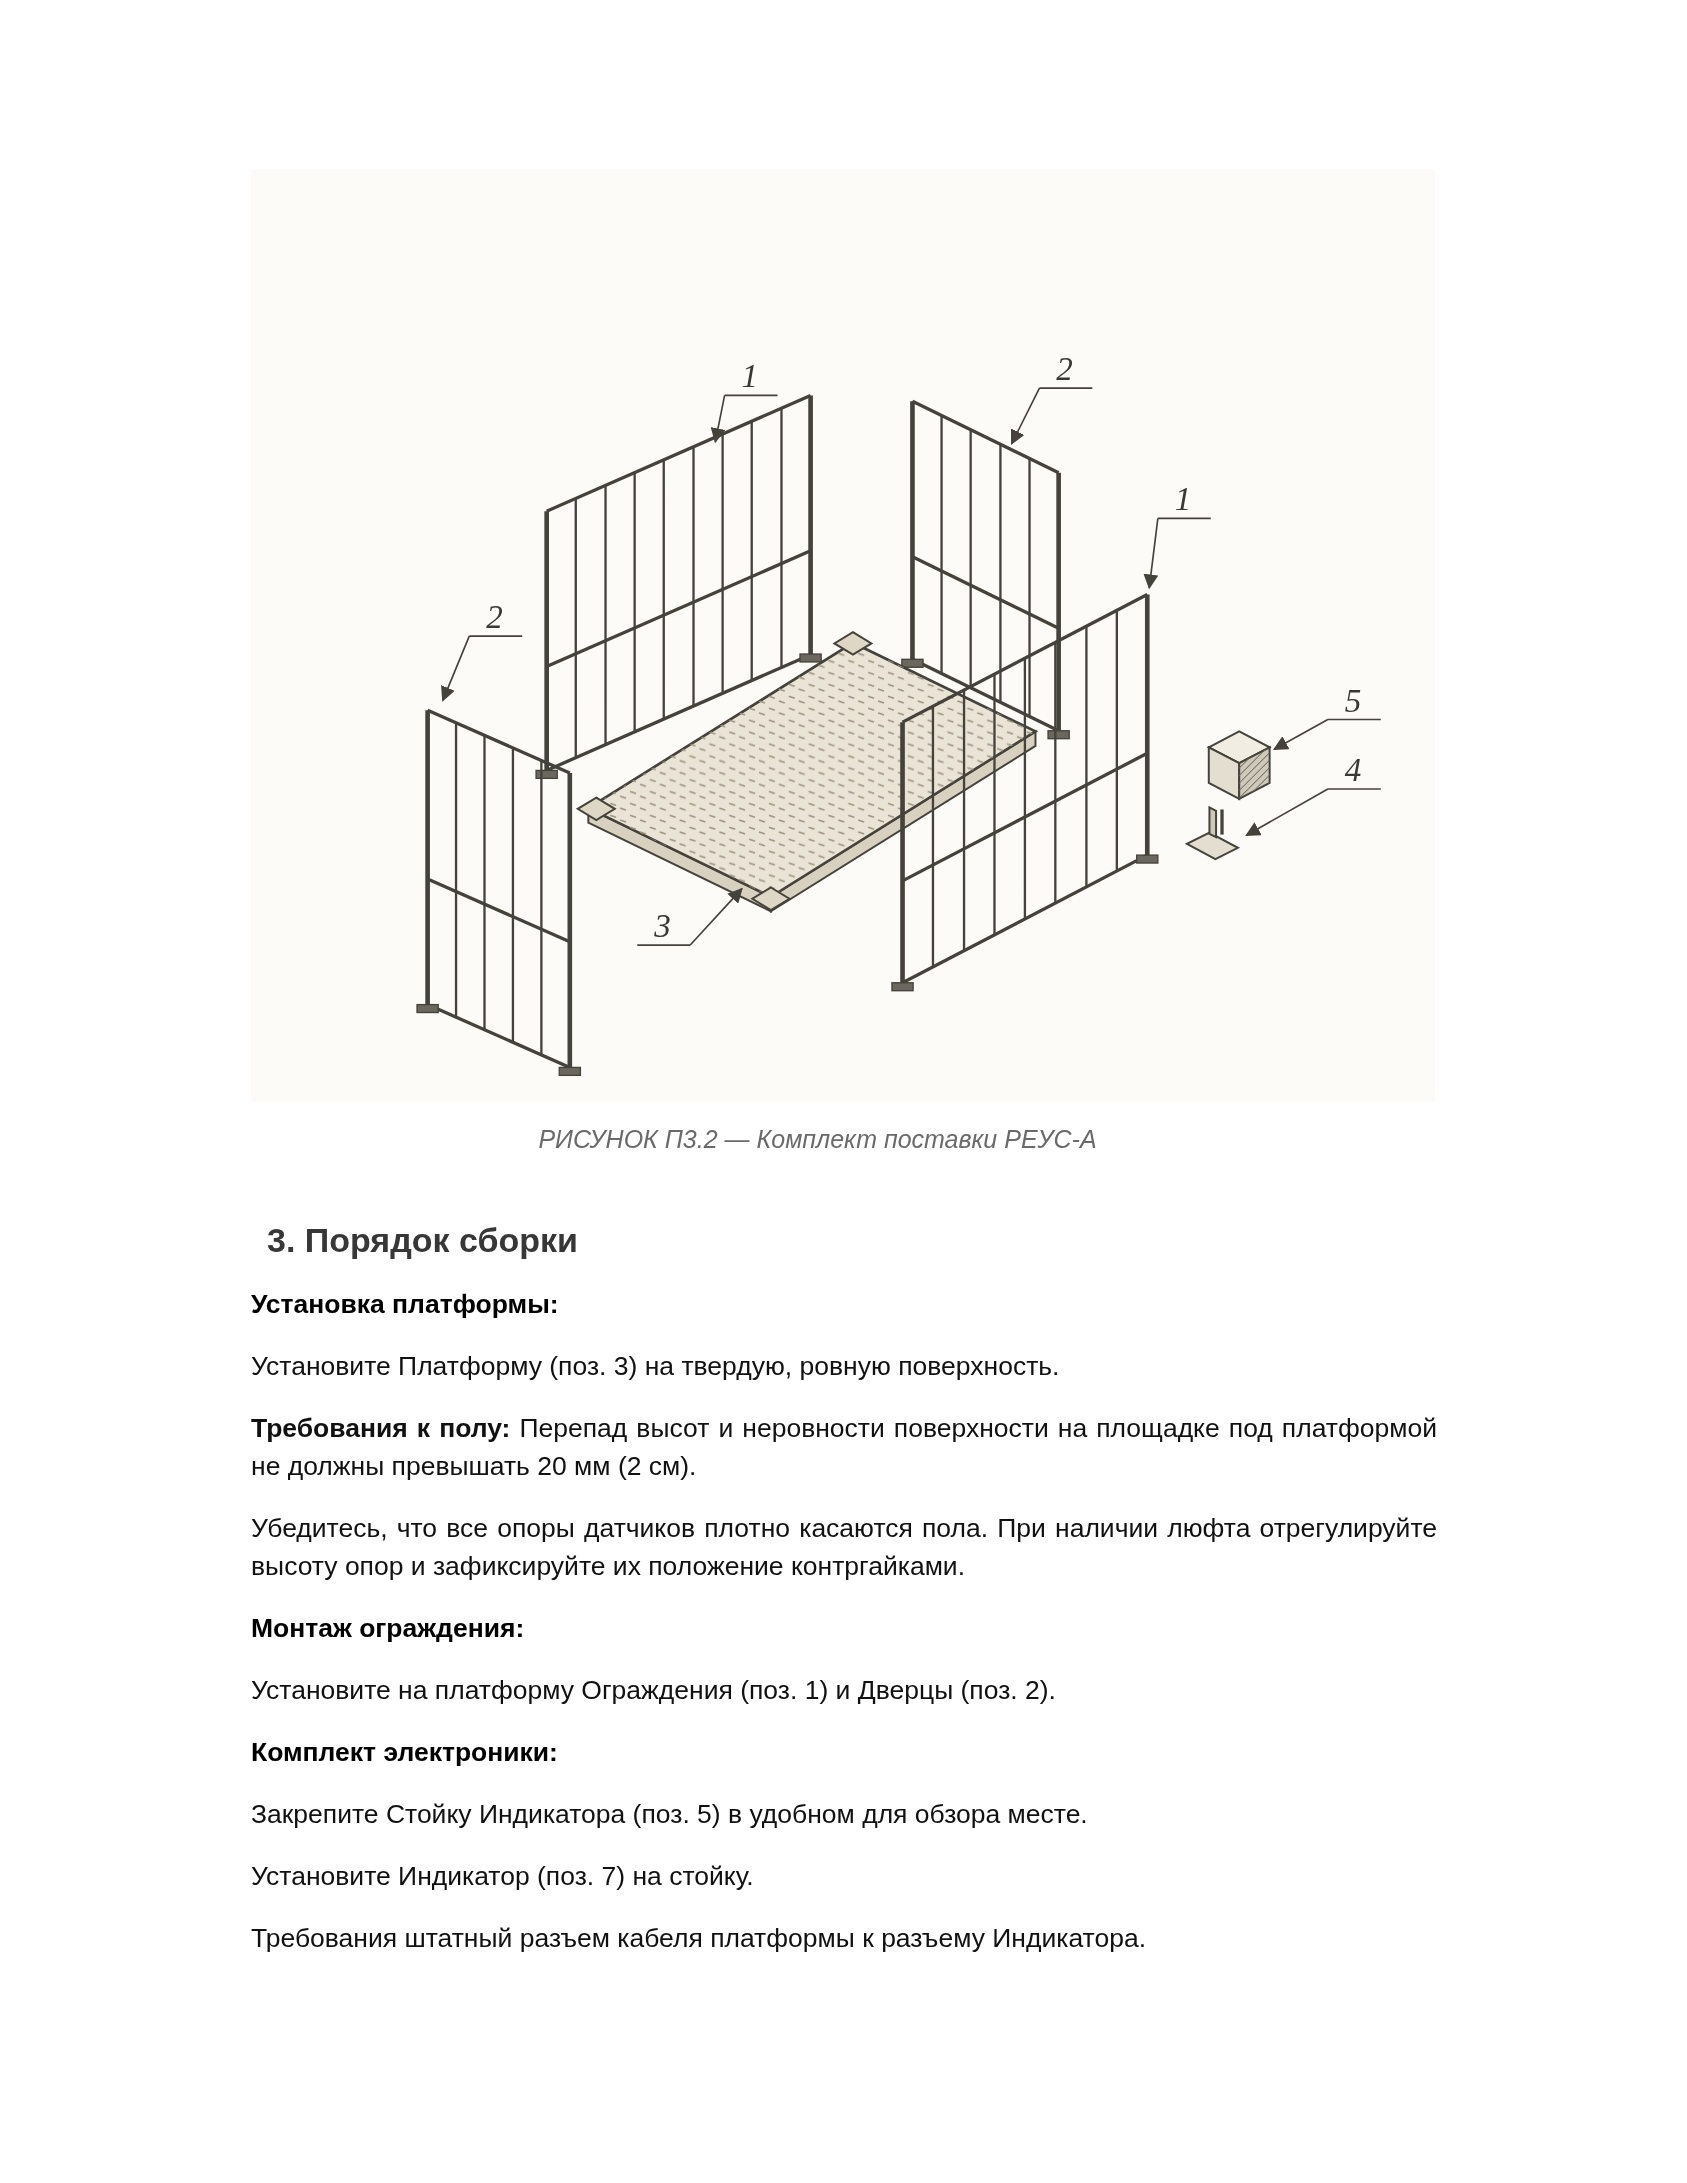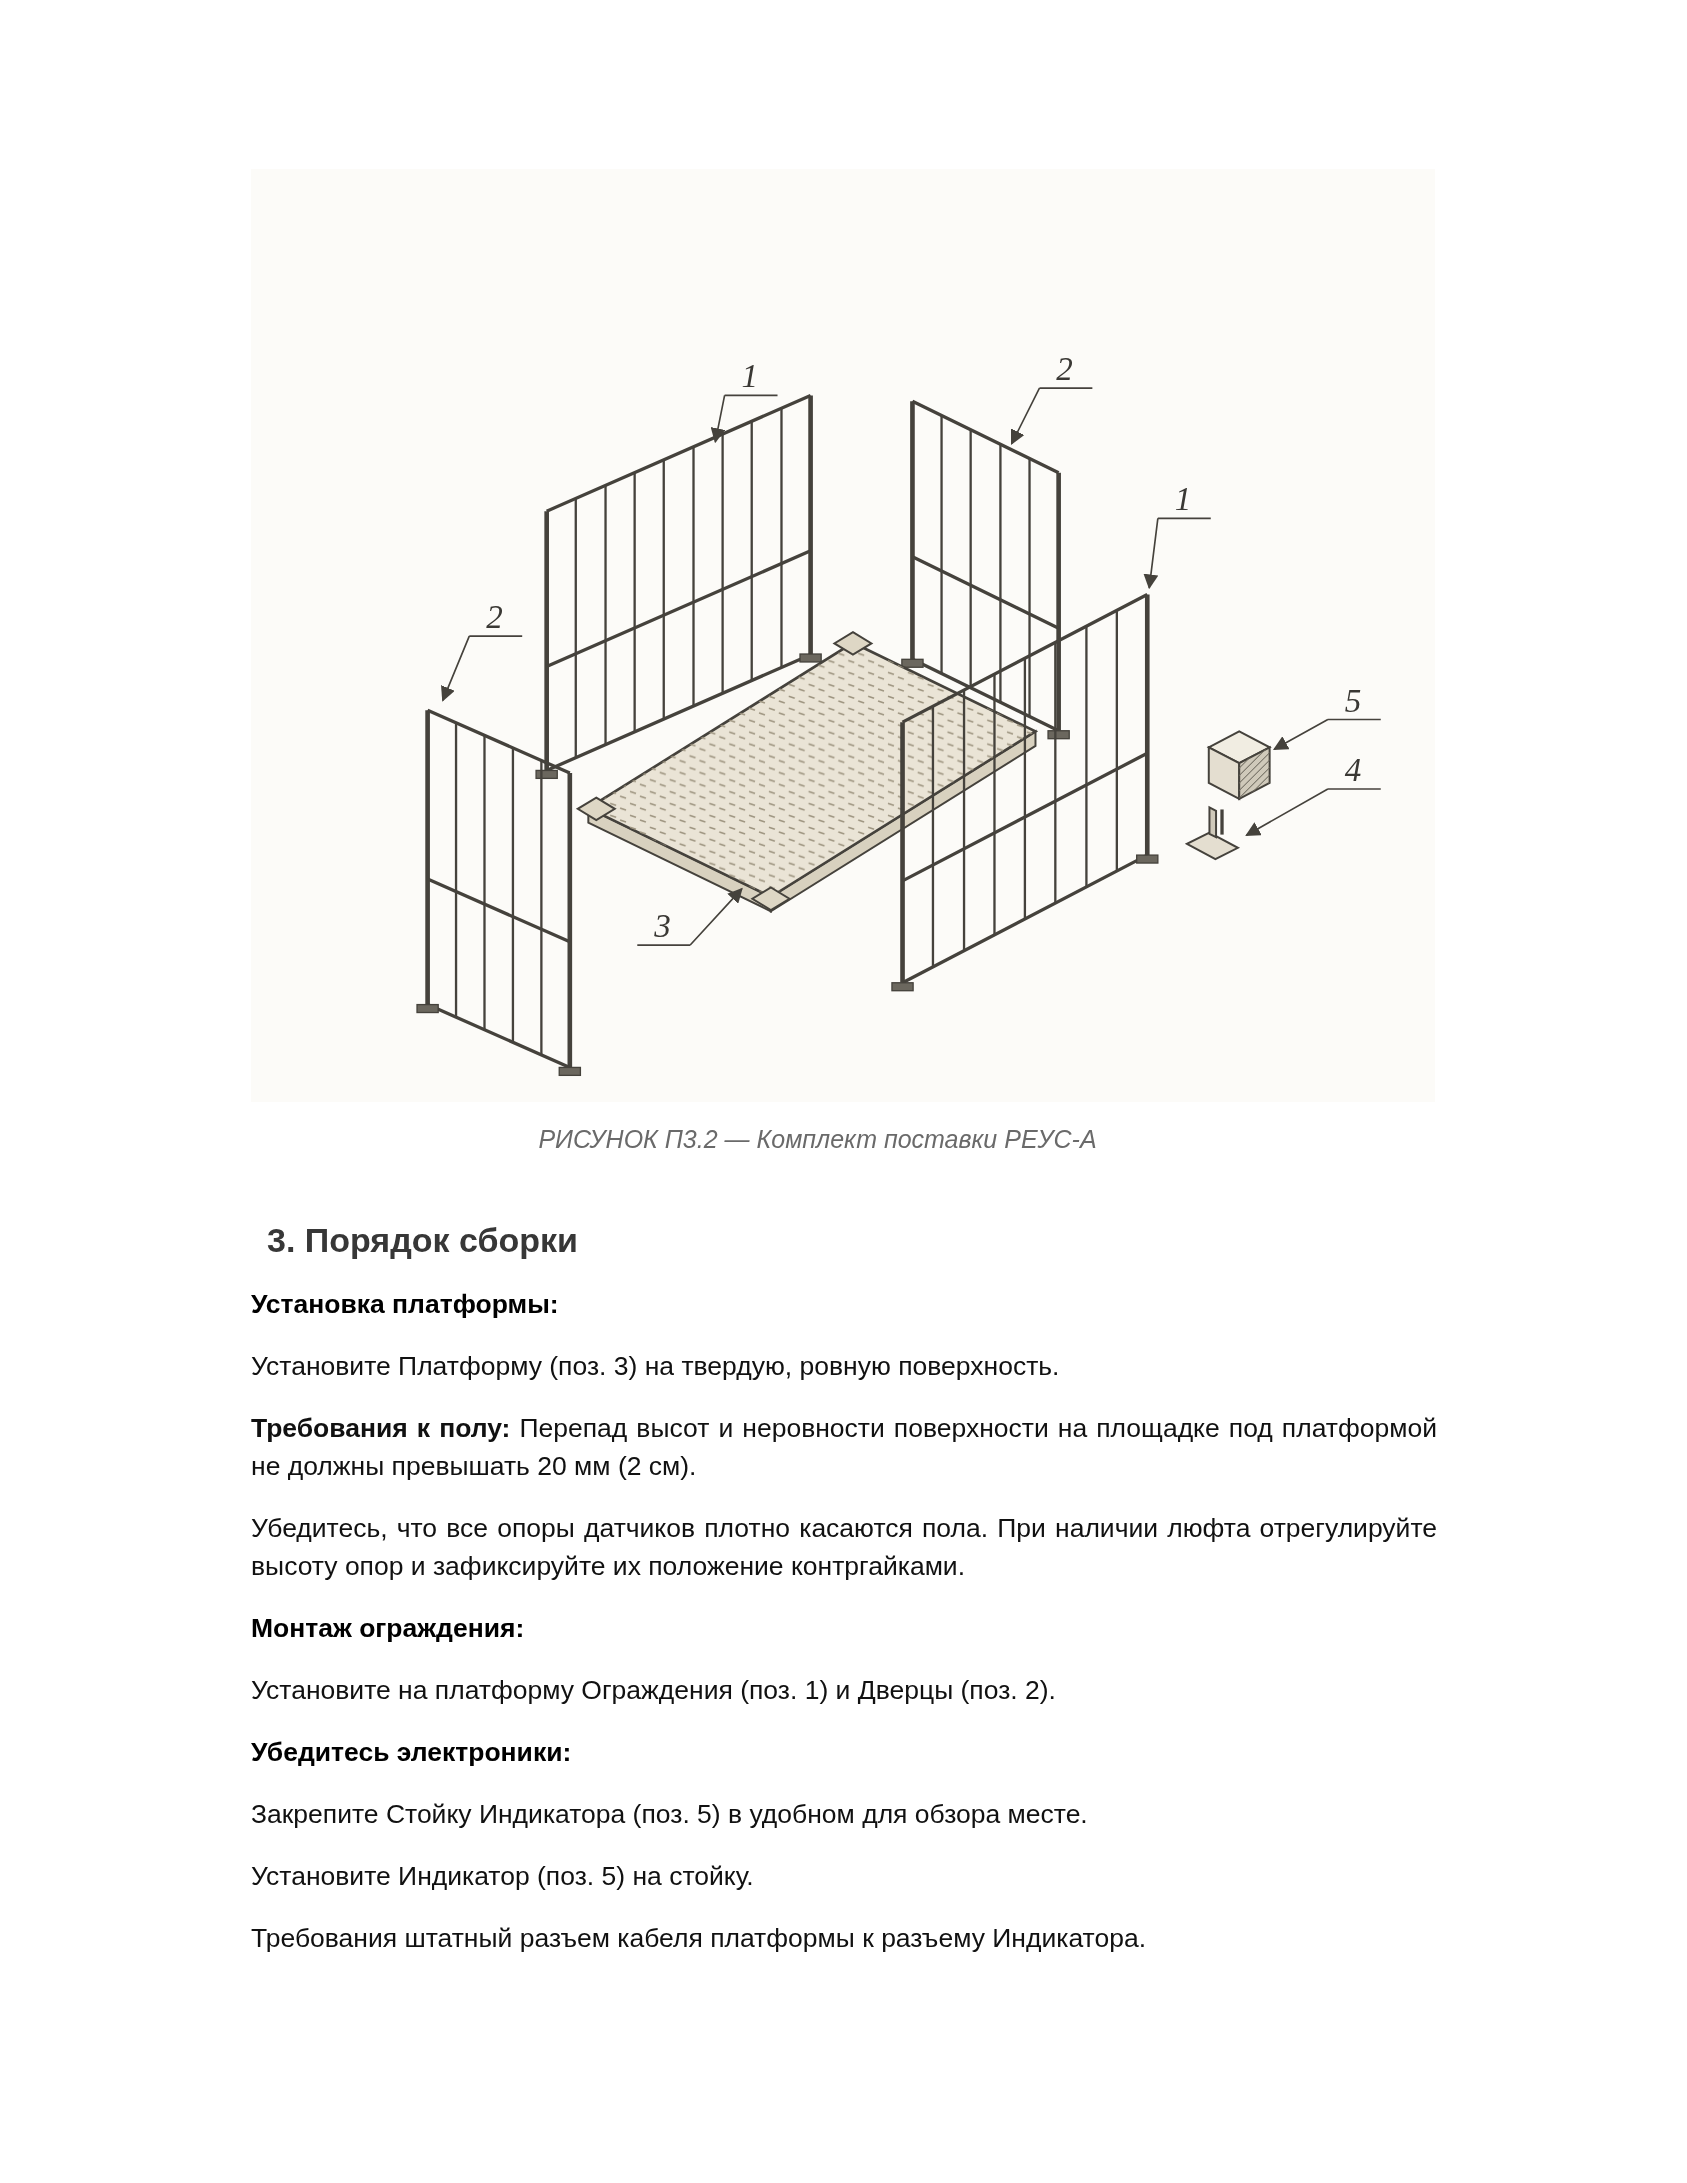--- a/index.html
+++ b/index.html
@@ -141,23 +141,23 @@
     <p>Установите Платформу (поз. 3) на твердую, ровную поверхность.</p>
 
     <p class="justify"><b>Требования к полу:</b><span> Перепад высот и неровности поверхности на площадке под платформой не должны превышать 20 мм (2 см).</span></p>
 
     <p class="justify">Убедитесь, что все опоры датчиков плотно касаются пола. При наличии люфта отрегулируйте высоту опор и зафиксируйте их положение контргайками.</p>
 
     <p class="subhead">Монтаж ограждения:</p>
 
     <p>Установите на платформу Ограждения (поз. 1) и Дверцы (поз. 2).</p>
 
-    <p class="subhead">Убедитесь электроники:</p>
+    <p class="subhead">Комплект электроники:</p>
 
     <p>Закрепите Стойку Индикатора (поз. 5) в удобном для обзора месте.</p>
 
-    <p>Установите Индикатор (поз. 5) на стойку.</p>
+    <p>Установите Индикатор (поз. 7) на стойку.</p>
 
     <p>Требования штатный разъем кабеля платформы к разъему Индикатора.</p>
   </div>
 
 </div>
 
 
 </body></html>

